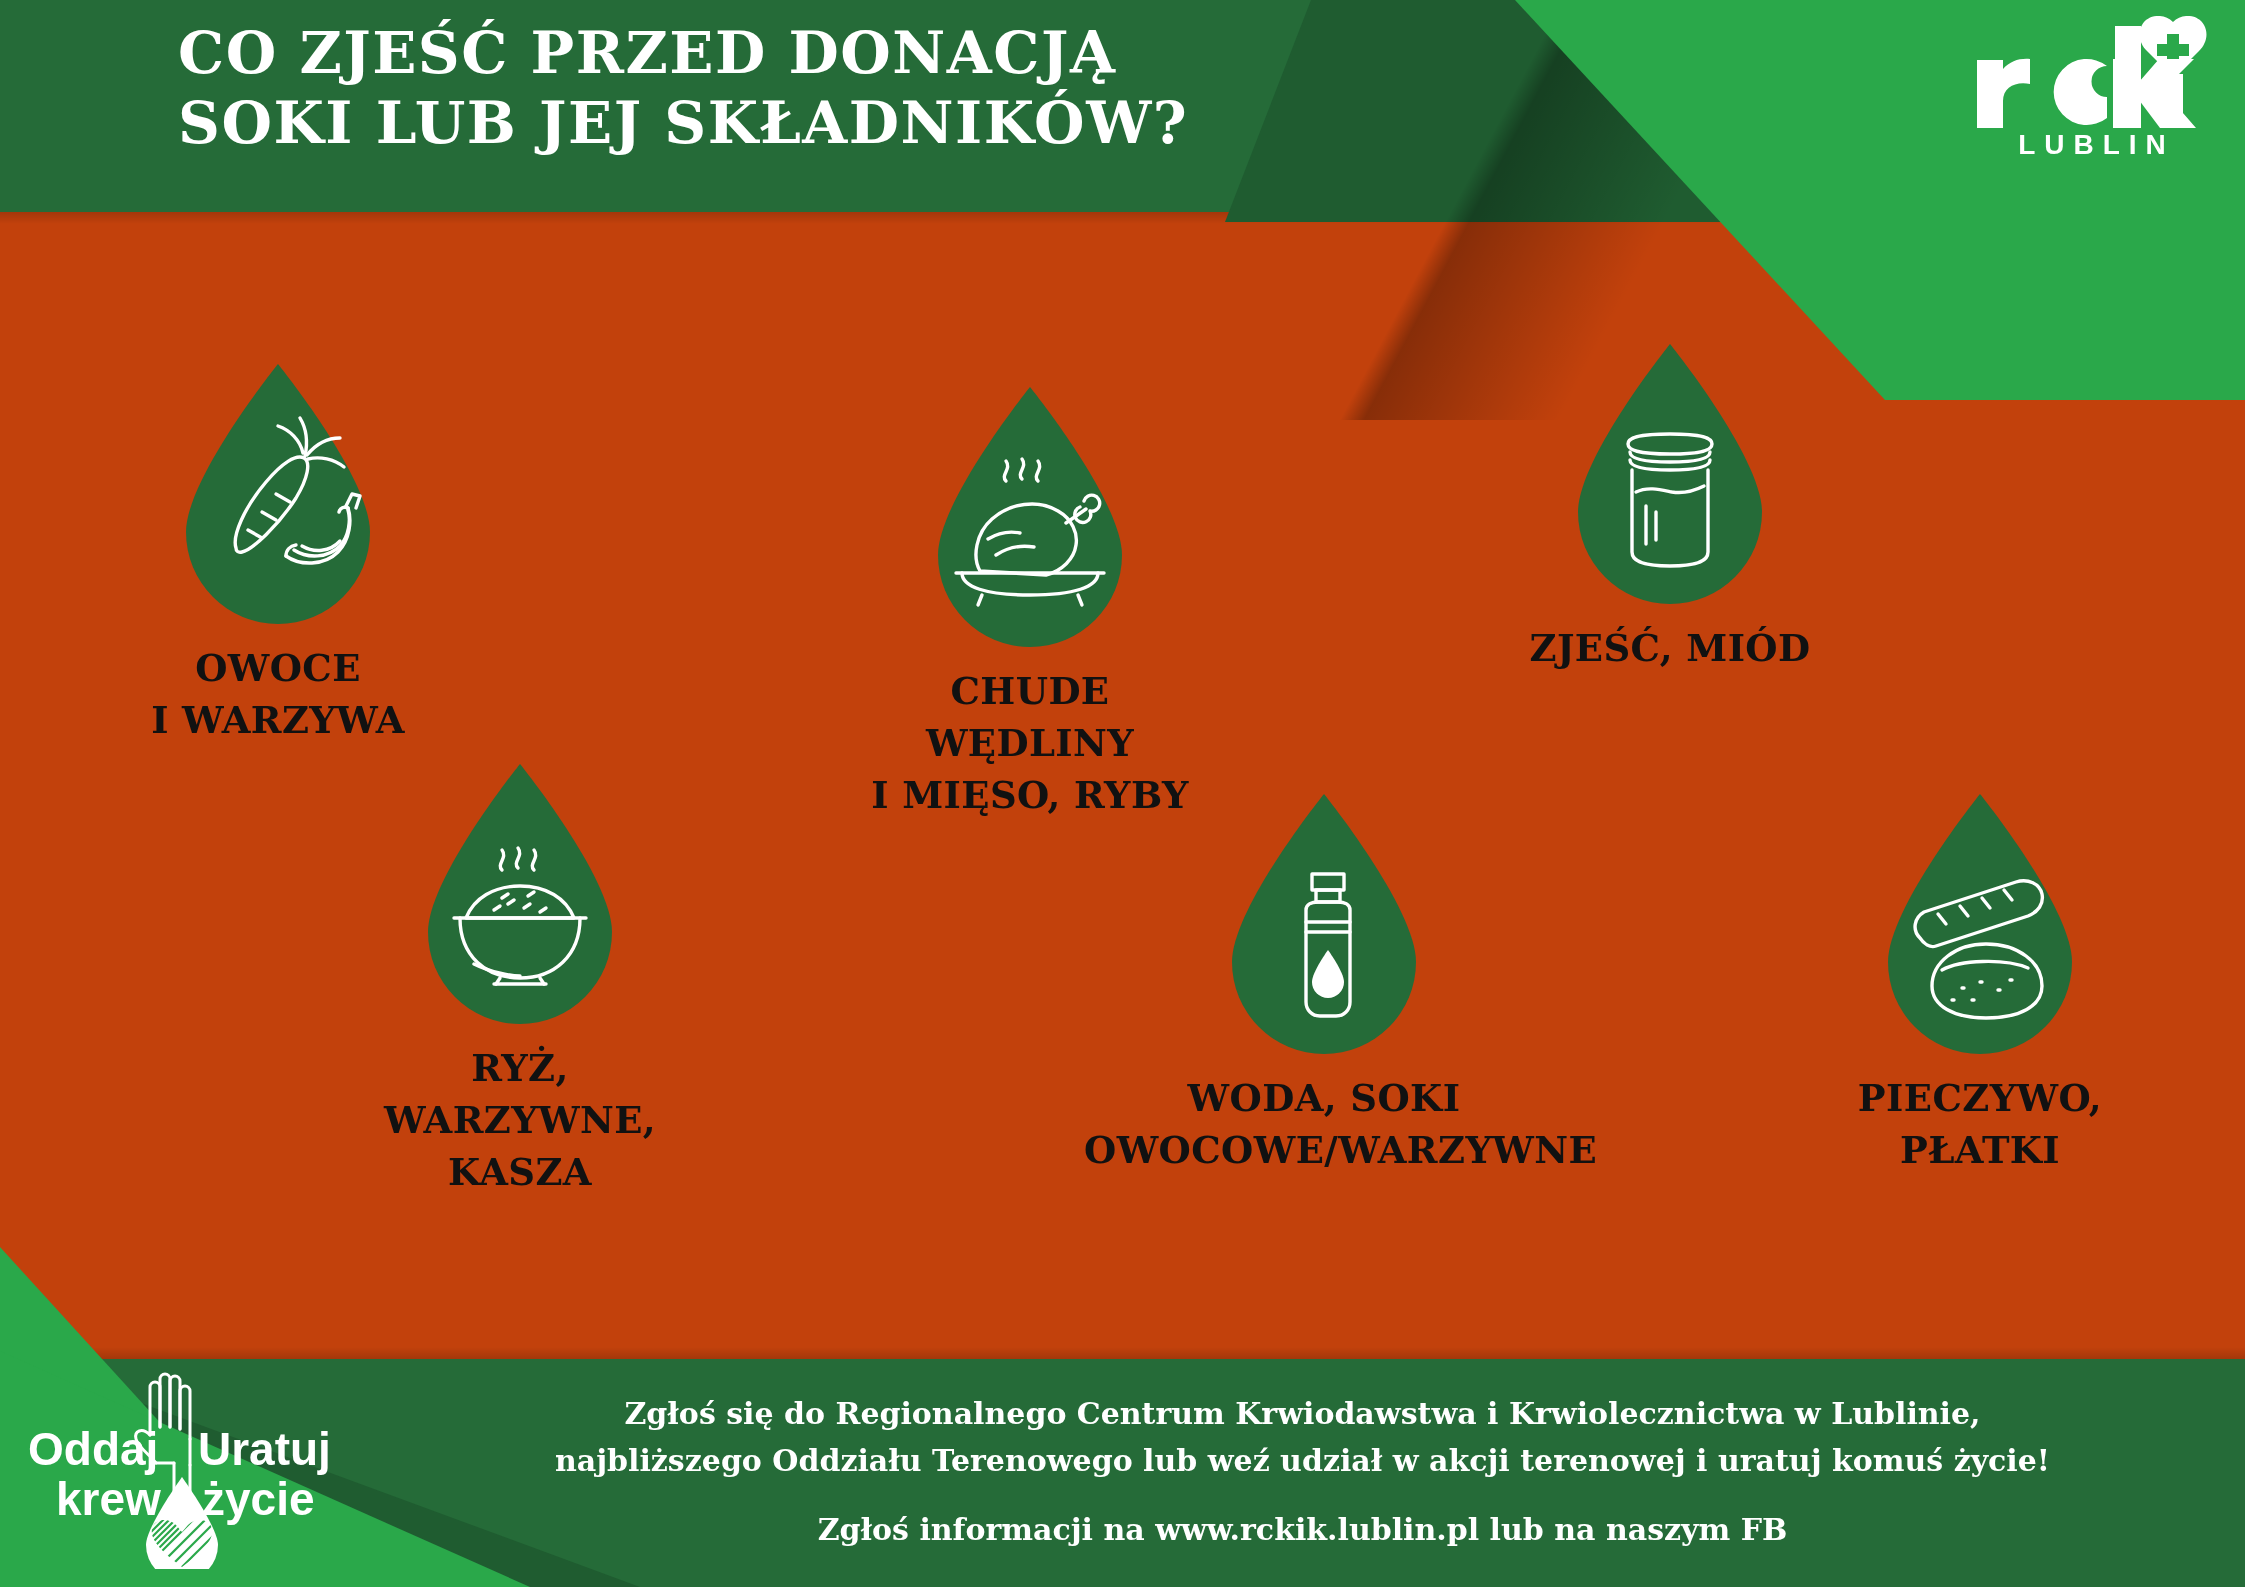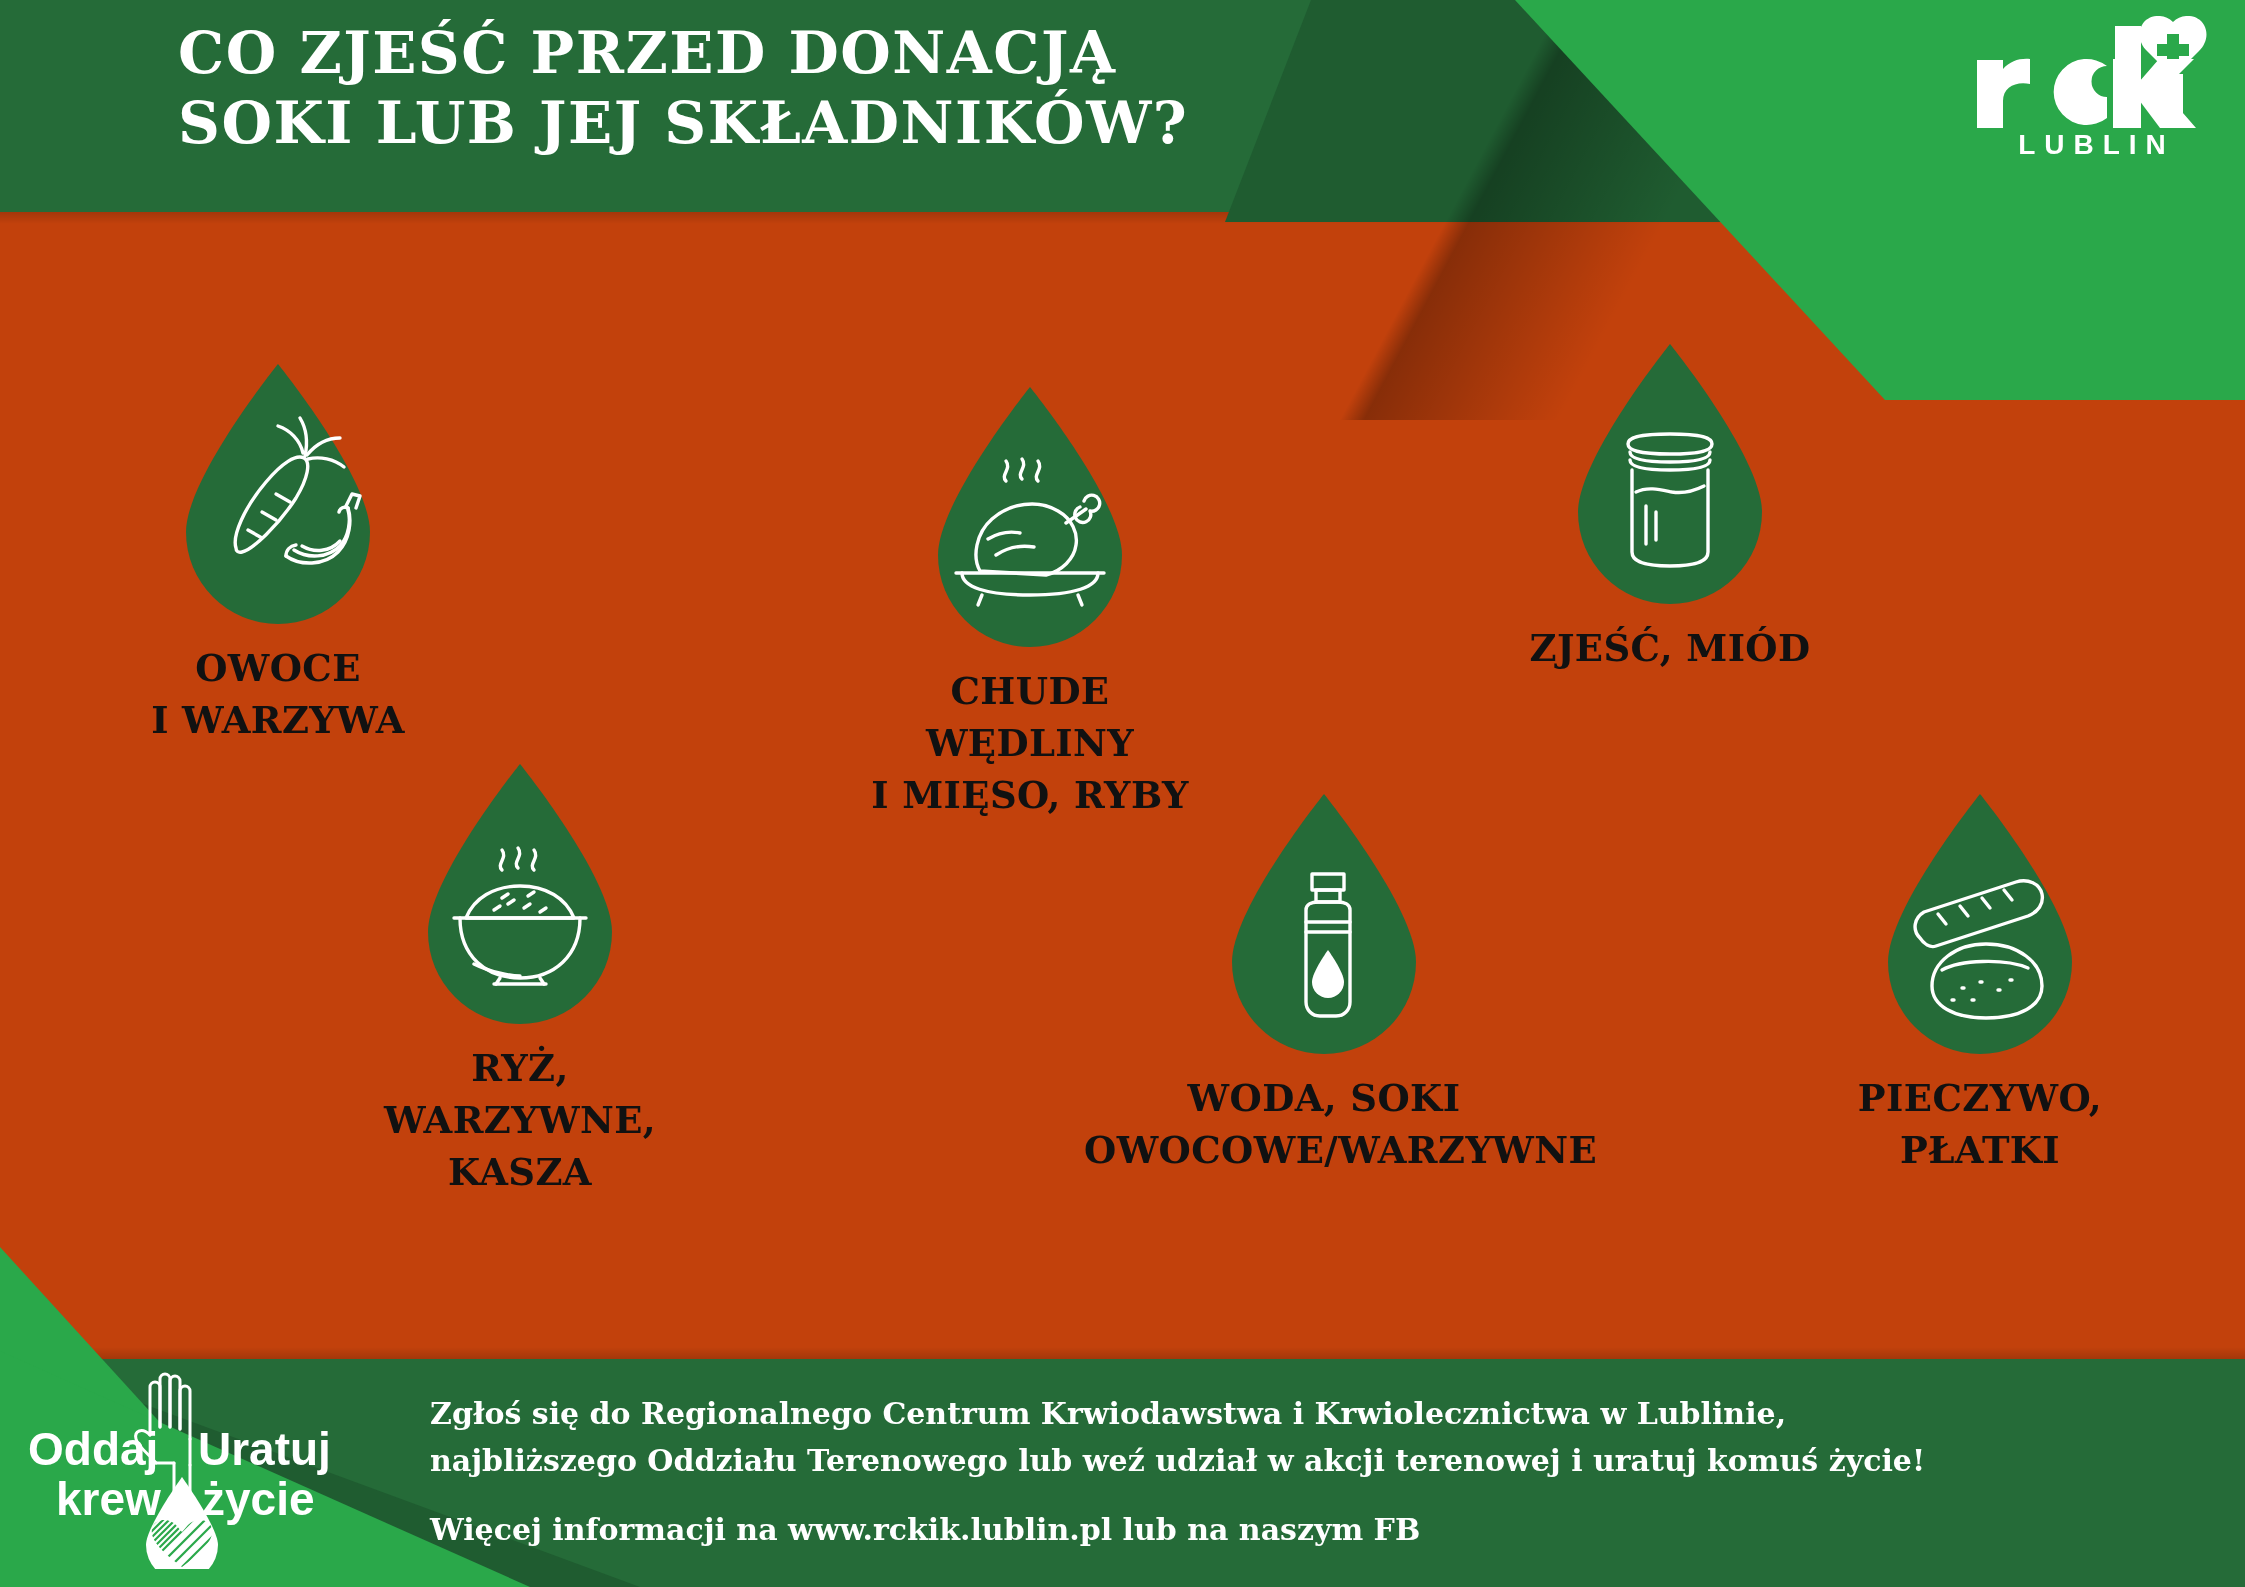--- a/index.html
+++ b/index.html
@@ -124,20 +124,21 @@
     height: 12px;
     background: linear-gradient(to top, rgba(0,0,0,0.16), rgba(0,0,0,0));
     z-index: 1;
   }
   .footer-text {
     position: absolute;
     left: 430px;
     right: 70px;
     bottom: 34px;
     z-index: 6;
+    text-align: center;
   }
   .footer-line {
     font-family: "DejaVu Serif", serif;
     font-weight: bold;
     color: #ffffff;
     font-size: 30px;
     line-height: 47px;
     white-space: nowrap;
   }
   .footer-line.spaced { margin-top: 22px; }
@@ -432,21 +433,21 @@
   <div class="footer-band-shadow"></div>
 
   <div class="bl-dark-wedge"></div>
   <div class="bl-bright"></div>
   <div class="bl-shadow"></div>
   <div class="bl-bright2"></div>
 
   <div class="footer-text">
     <div class="footer-line">Zgłoś się do Regionalnego Centrum Krwiodawstwa i Krwiolecznictwa w Lublinie,</div>
     <div class="footer-line">najbliższego Oddziału Terenowego lub weź udział w akcji terenowej i uratuj komuś życie!</div>
-    <div class="footer-line spaced">Więcej informacji na www.rckik.lublin.pl lub na naszym FB</div>
+    <div class="footer-line spaced">Zgłoś informacji na www.rckik.lublin.pl lub na naszym FB</div>
   </div>
 
   <div class="logo-oddaj">
     <svg width="330" height="200" viewBox="0 0 330 200">
       <g fill="none" stroke="#ffffff" stroke-width="3" stroke-linecap="round" stroke-linejoin="round">
 
         <path d="M128 66 L128 18 a5 5 0 0 1 10 0 L138 58"></path>
         <path d="M138 58 L138 10 a5 5 0 0 1 10 0 L148 58"></path>
         <path d="M148 58 L148 12 a5 5 0 0 1 10 0 L158 60"></path>
         <path d="M158 60 L158 22 a5 5 0 0 1 10 0 L168 70"></path>

